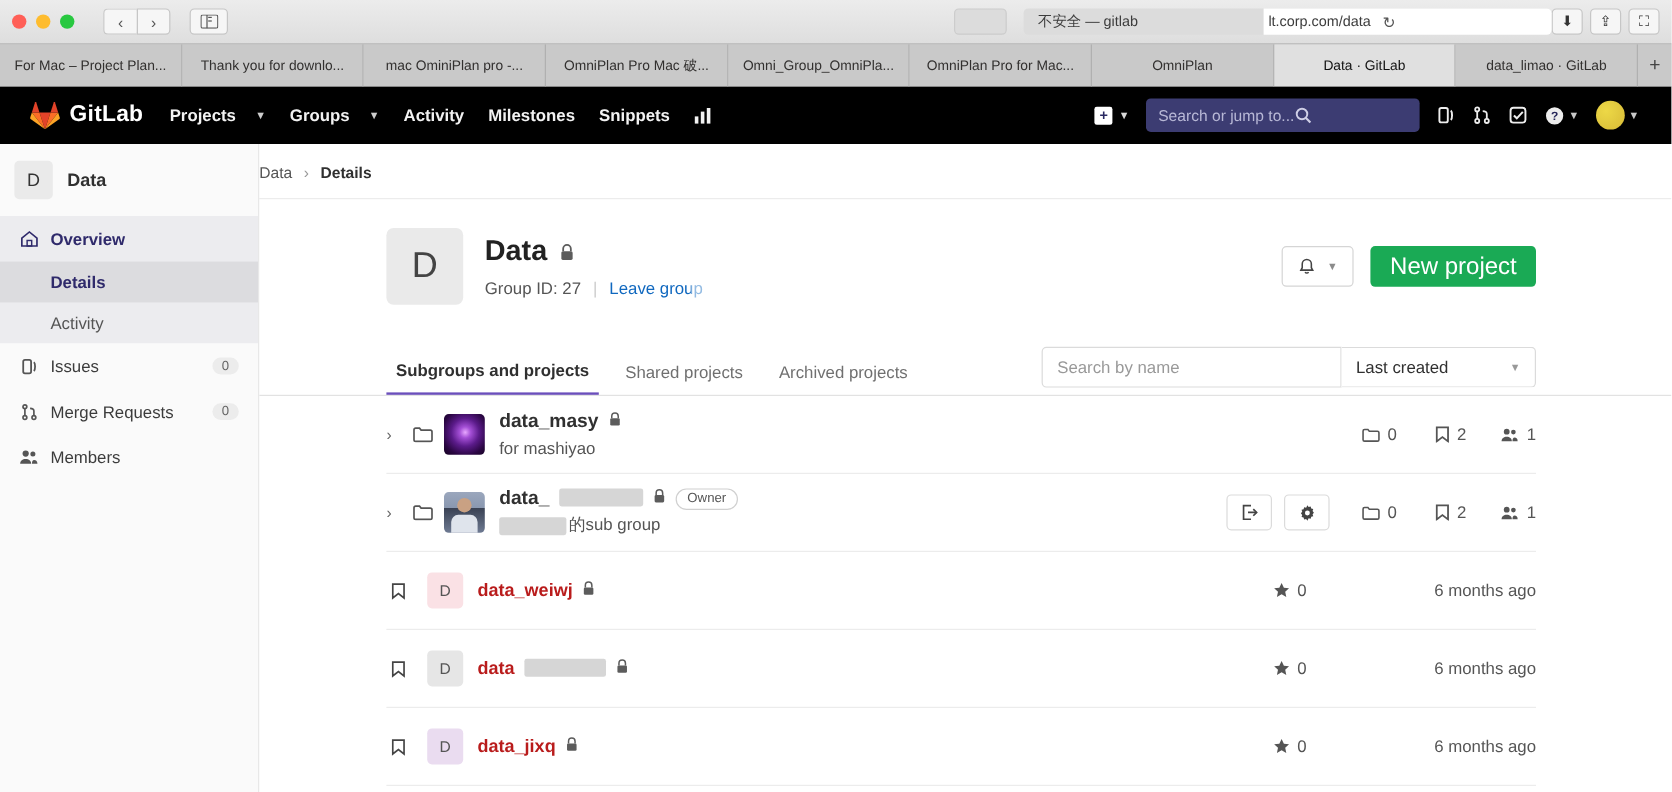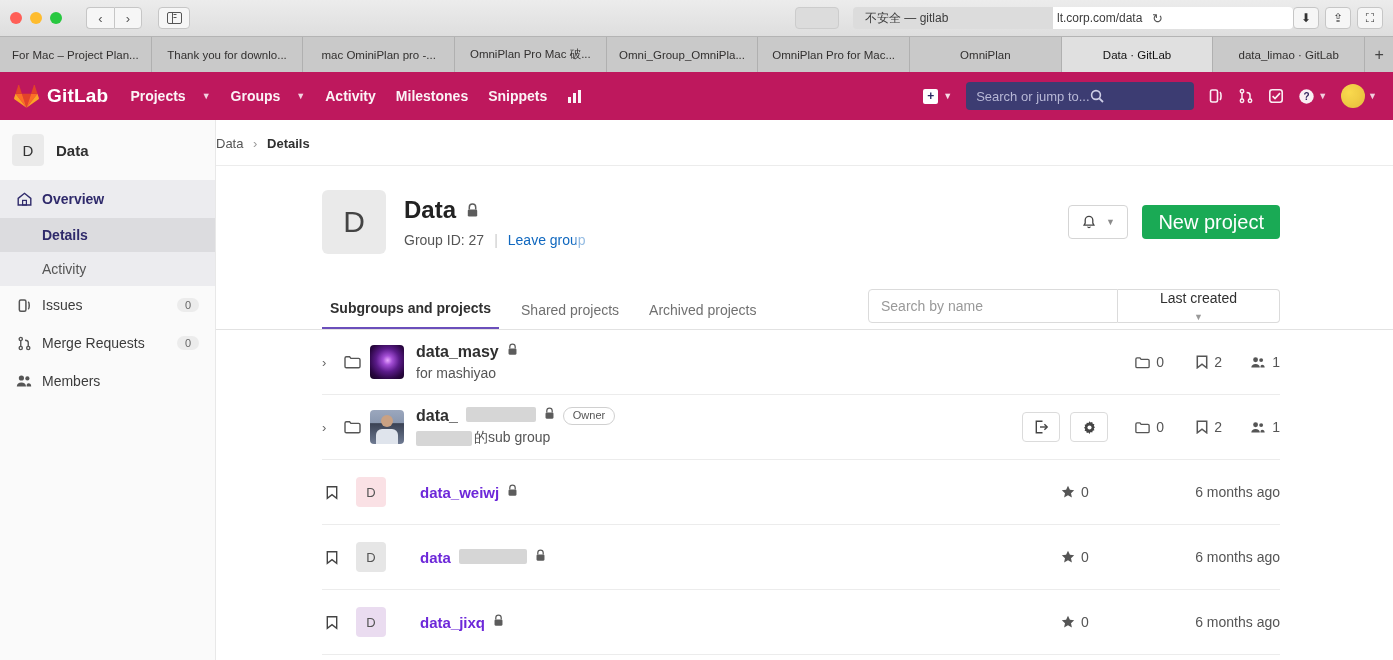--- a/index.html
+++ b/index.html
@@ -83,22 +83,22 @@
     padding: 0 4px;
   }
   .tab.active { background: #e0e0e0; color: #111; }
   .tab-plus {
     width: 28px; display: flex; align-items: center; justify-content: center;
     font-size: 16px; color: #444; background: #c9c9c9;
   }
 
   
   .gl-navbar {
-    height: 48px; background: #be185d; display: flex;
-    align-items: center; padding: 0 8px; color: #fff;
+    height: 48px; background: #000000; display: flex;
+    align-items: center; padding: 0 19px; color: #fff;
   }
   .gl-logo-wrap { display: flex; align-items: center; gap: 8px; margin-right: 22px; padding-left: 6px;}
   .gl-brand { font-size: 19px; font-weight: 600; letter-spacing: .2px; }
   .gl-nav-items { display: flex; align-items: center; gap: 20px; }
   .gl-nav-item {
     font-size: 14px; font-weight: 600; color: #fff;
     display: flex; align-items: center; gap: 16px; opacity: .95;
   }
   .caret { font-size: 9px; opacity: .85; }
   .gl-nav-right { margin-left: auto; display: flex; align-items: center; gap: 14px; padding-right: 8px;}
@@ -203,21 +203,21 @@
   .tabs-right { margin-left: auto; display: flex; gap: 0; padding-bottom: 6px; }
   .search-input {
     width: 250px; height: 34px; border: 1px solid #dbdbdb; border-radius: 4px 0 0 4px;
     font-size: 14px; color: #999; display: flex; align-items: center; padding: 0 12px;
     background: #fff;
   }
   .sort-select {
     width: 162px; height: 34px; border: 1px solid #dbdbdb; border-left: none;
     border-radius: 0 4px 4px 0; font-size: 14px; color: #303030;
     display: flex; align-items: center; justify-content: space-between;
-    padding: 0 12px; background: #fff; flex-direction: column;
+    padding: 16px 12px; background: #fff;
   }
 
   
   .list { padding: 0 113px 0 106px; }
   .row {
     display: flex; align-items: center; border-bottom: 1px solid #ececec;
     min-height: 65px; padding: 10px 0;
   }
   .row-left { display: flex; align-items: center; gap: 0; flex: 1; min-width:0; }
   .expand-caret { width: 22px; color: #666; font-size: 13px; text-align:left; }
@@ -243,21 +243,21 @@
     border-radius:6px 6px 0 0; background:#dfe4ec;
   }
   .proj-avatar {
     width: 30px; height: 30px; border-radius: 4px; margin-right: 12px; flex:none;
     display: flex; align-items: center; justify-content: center;
     font-size: 13px; color: #555;
   }
   .names { min-width:0; }
   .name-line { display: flex; gap: 8px; }
   .rname { font-size: 16px; font-weight: 700; color: #303030; }
-  .pname { font-size: 15px; font-weight: 700; color: #6d28d9; margin-left: 22px; }
+  .pname { font-size: 15px; font-weight: 700; color: #b91c1c; }
   .lock { font-size: 12px; color: #666; }
   .badge-owner {
     border: 1px solid #d0d0d0; border-radius: 10px; font-size: 11px;
     color: #555; padding: 1px 9px;
   }
   .desc { font-size: 14px; color: #555; margin-top: 4px; display:flex; align-items:center; }
   .redact { display:inline-block; height: 15px; background:#d6d6d6; border-radius:2px; vertical-align:middle; }
   .redact.n1 { width: 70px; }
   .redact.n2 { width: 56px; margin-right: 2px;}
   .redact.n3 { width: 68px; }

